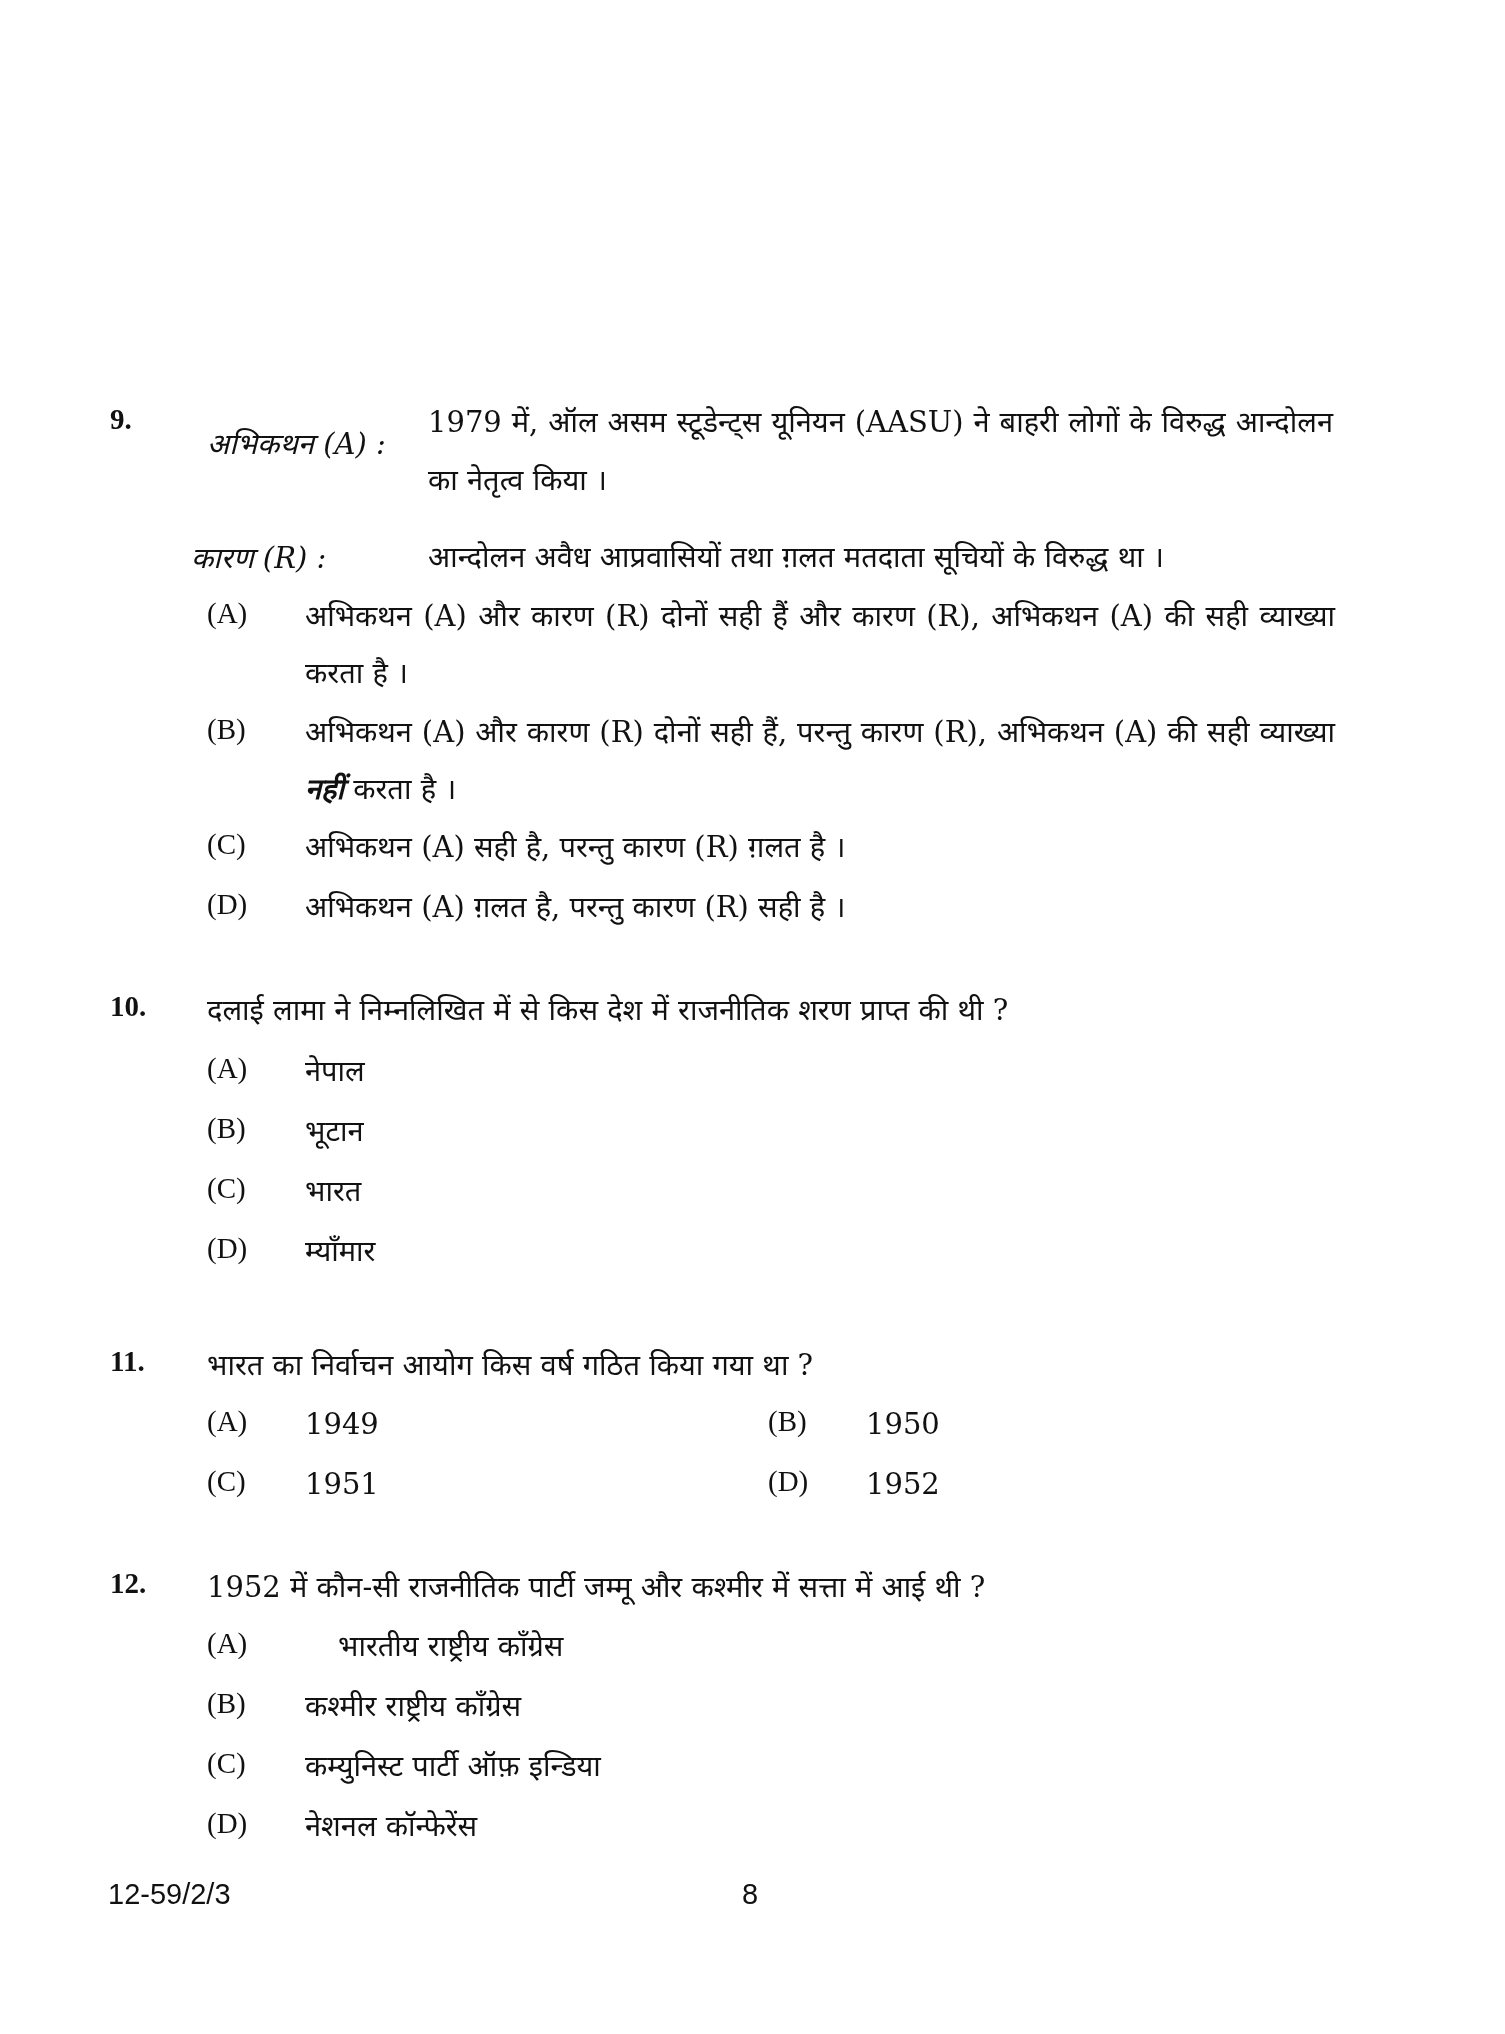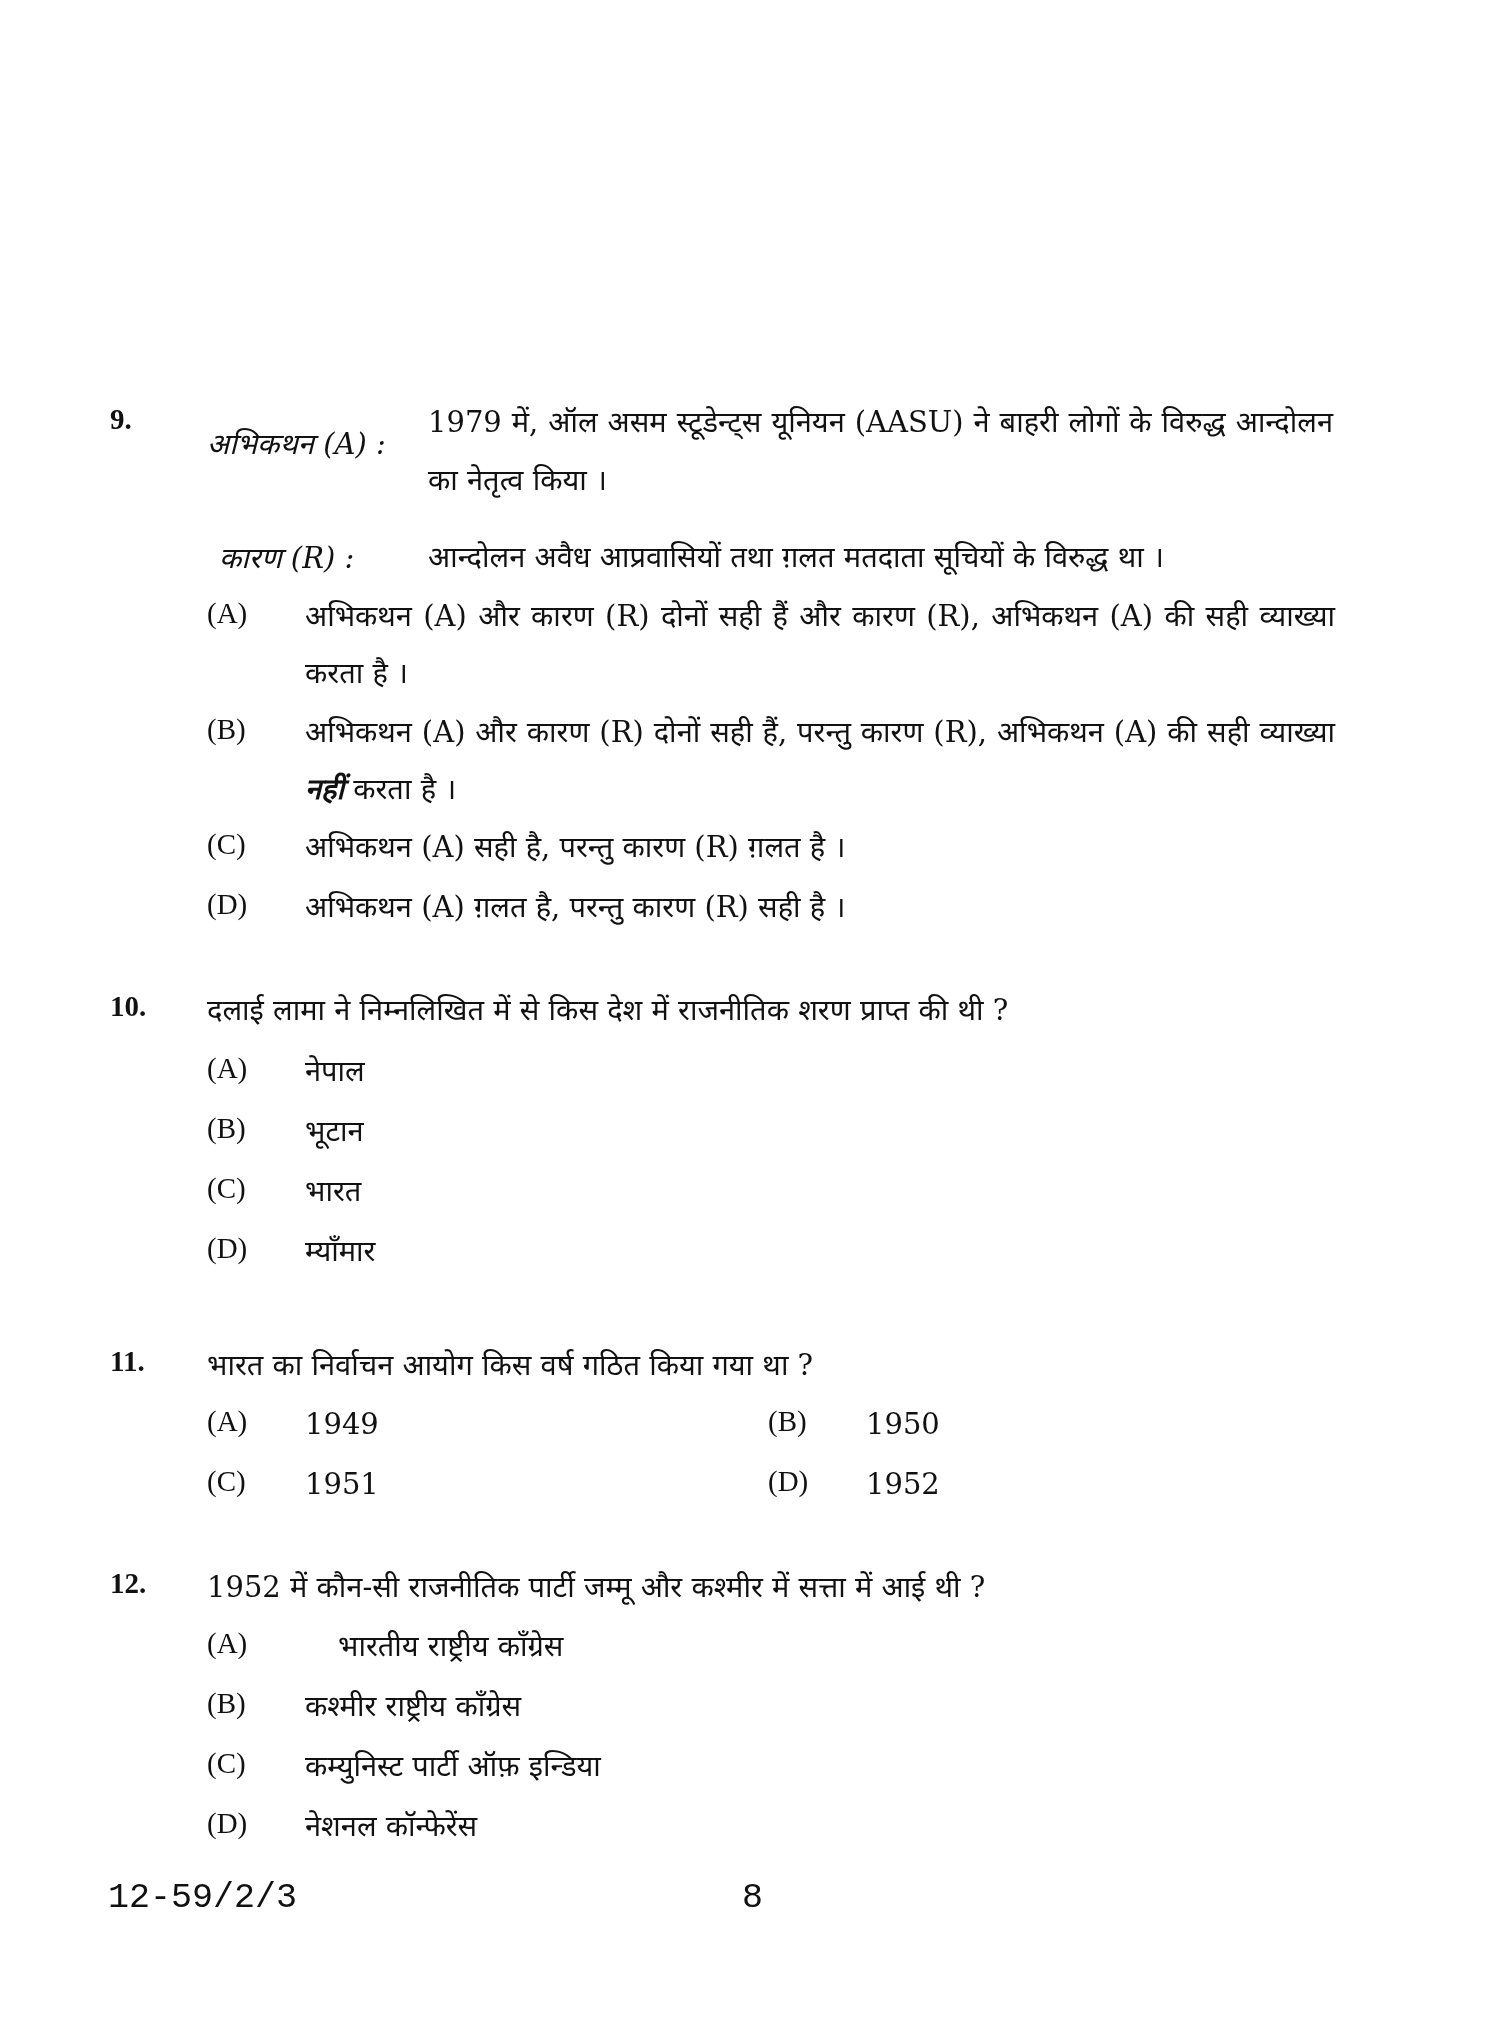--- a/index.html
+++ b/index.html
@@ -17,33 +17,33 @@
     .qnum {
       position: absolute; font-weight: bold; font-size: 29px;
       font-family: "Liberation Serif", "DejaVu Serif", serif;
     }
     .qtext { position: absolute; font-size: 29px; line-height: 58px; }
     .label-it { position: absolute; font-style: italic; font-size: 29px; }
     .opt { position: absolute; font-size: 29px; line-height: 57px; }
     .opt-letter { position: absolute; font-size: 29px;
       font-family: "Liberation Serif", "DejaVu Serif", serif; }
     .bolditalic { font-weight: bold; font-style: italic; }
-    .footer { position: absolute; font-family: Liberation Mono, monospace; font-size: 35px; }
+    .footer { position: absolute; font-family: Liberation Sans, sans-serif; font-size: 29px; }
   </style>
 </head>
 <body>
 
 <div class="page">
 
 
   <div>
     <div class="qnum" style="left:110px; top:403px;">9.</div>
     <div class="label-it" style="left:207px; top:403px;margin-top:20px;">अभिकथन (A) :</div>
     <div class="qtext" style="left:428px; top:393px; width:905px; text-align:justify; text-align-last:left;">1979 में, ऑल असम स्टूडेन्ट्स यूनियन (AASU) ने बाहरी लोगों के विरुद्ध आन्दोलन का नेतृत्व किया ।</div>
-    <div class="label-it" style="left:219px; top:537px;text-align:right;">कारण (R) :</div>
+    <div class="label-it" style="left:191px; top:537px;text-align:right;">कारण (R) :</div>
     <div class="qtext" style="left:428px; top:528px; width:905px;">आन्दोलन अवैध आप्रवासियों तथा ग़लत मतदाता सूचियों के विरुद्ध था ।</div>
 
     <div class="opt-letter" style="left:207px; top:597px;">(A)</div>
     <div class="opt" style="left:305px; top:588px; width:1030px; text-align:justify; text-align-last:left;">अभिकथन (A) और कारण (R) दोनों सही हैं और कारण (R), अभिकथन (A) की सही व्याख्या करता है ।</div>
 
     <div class="opt-letter" style="left:207px; top:713px;">(B)</div>
     <div class="opt" style="left:305px; top:704px; width:1030px; text-align:justify; text-align-last:left;">
       <span>अभिकथन (A) और कारण (R) दोनों सही हैं, परन्तु कारण (R), अभिकथन (A) की सही व्याख्या</span>
       <span class="bolditalic">नहीं</span>
       <span>करता है ।</span>

